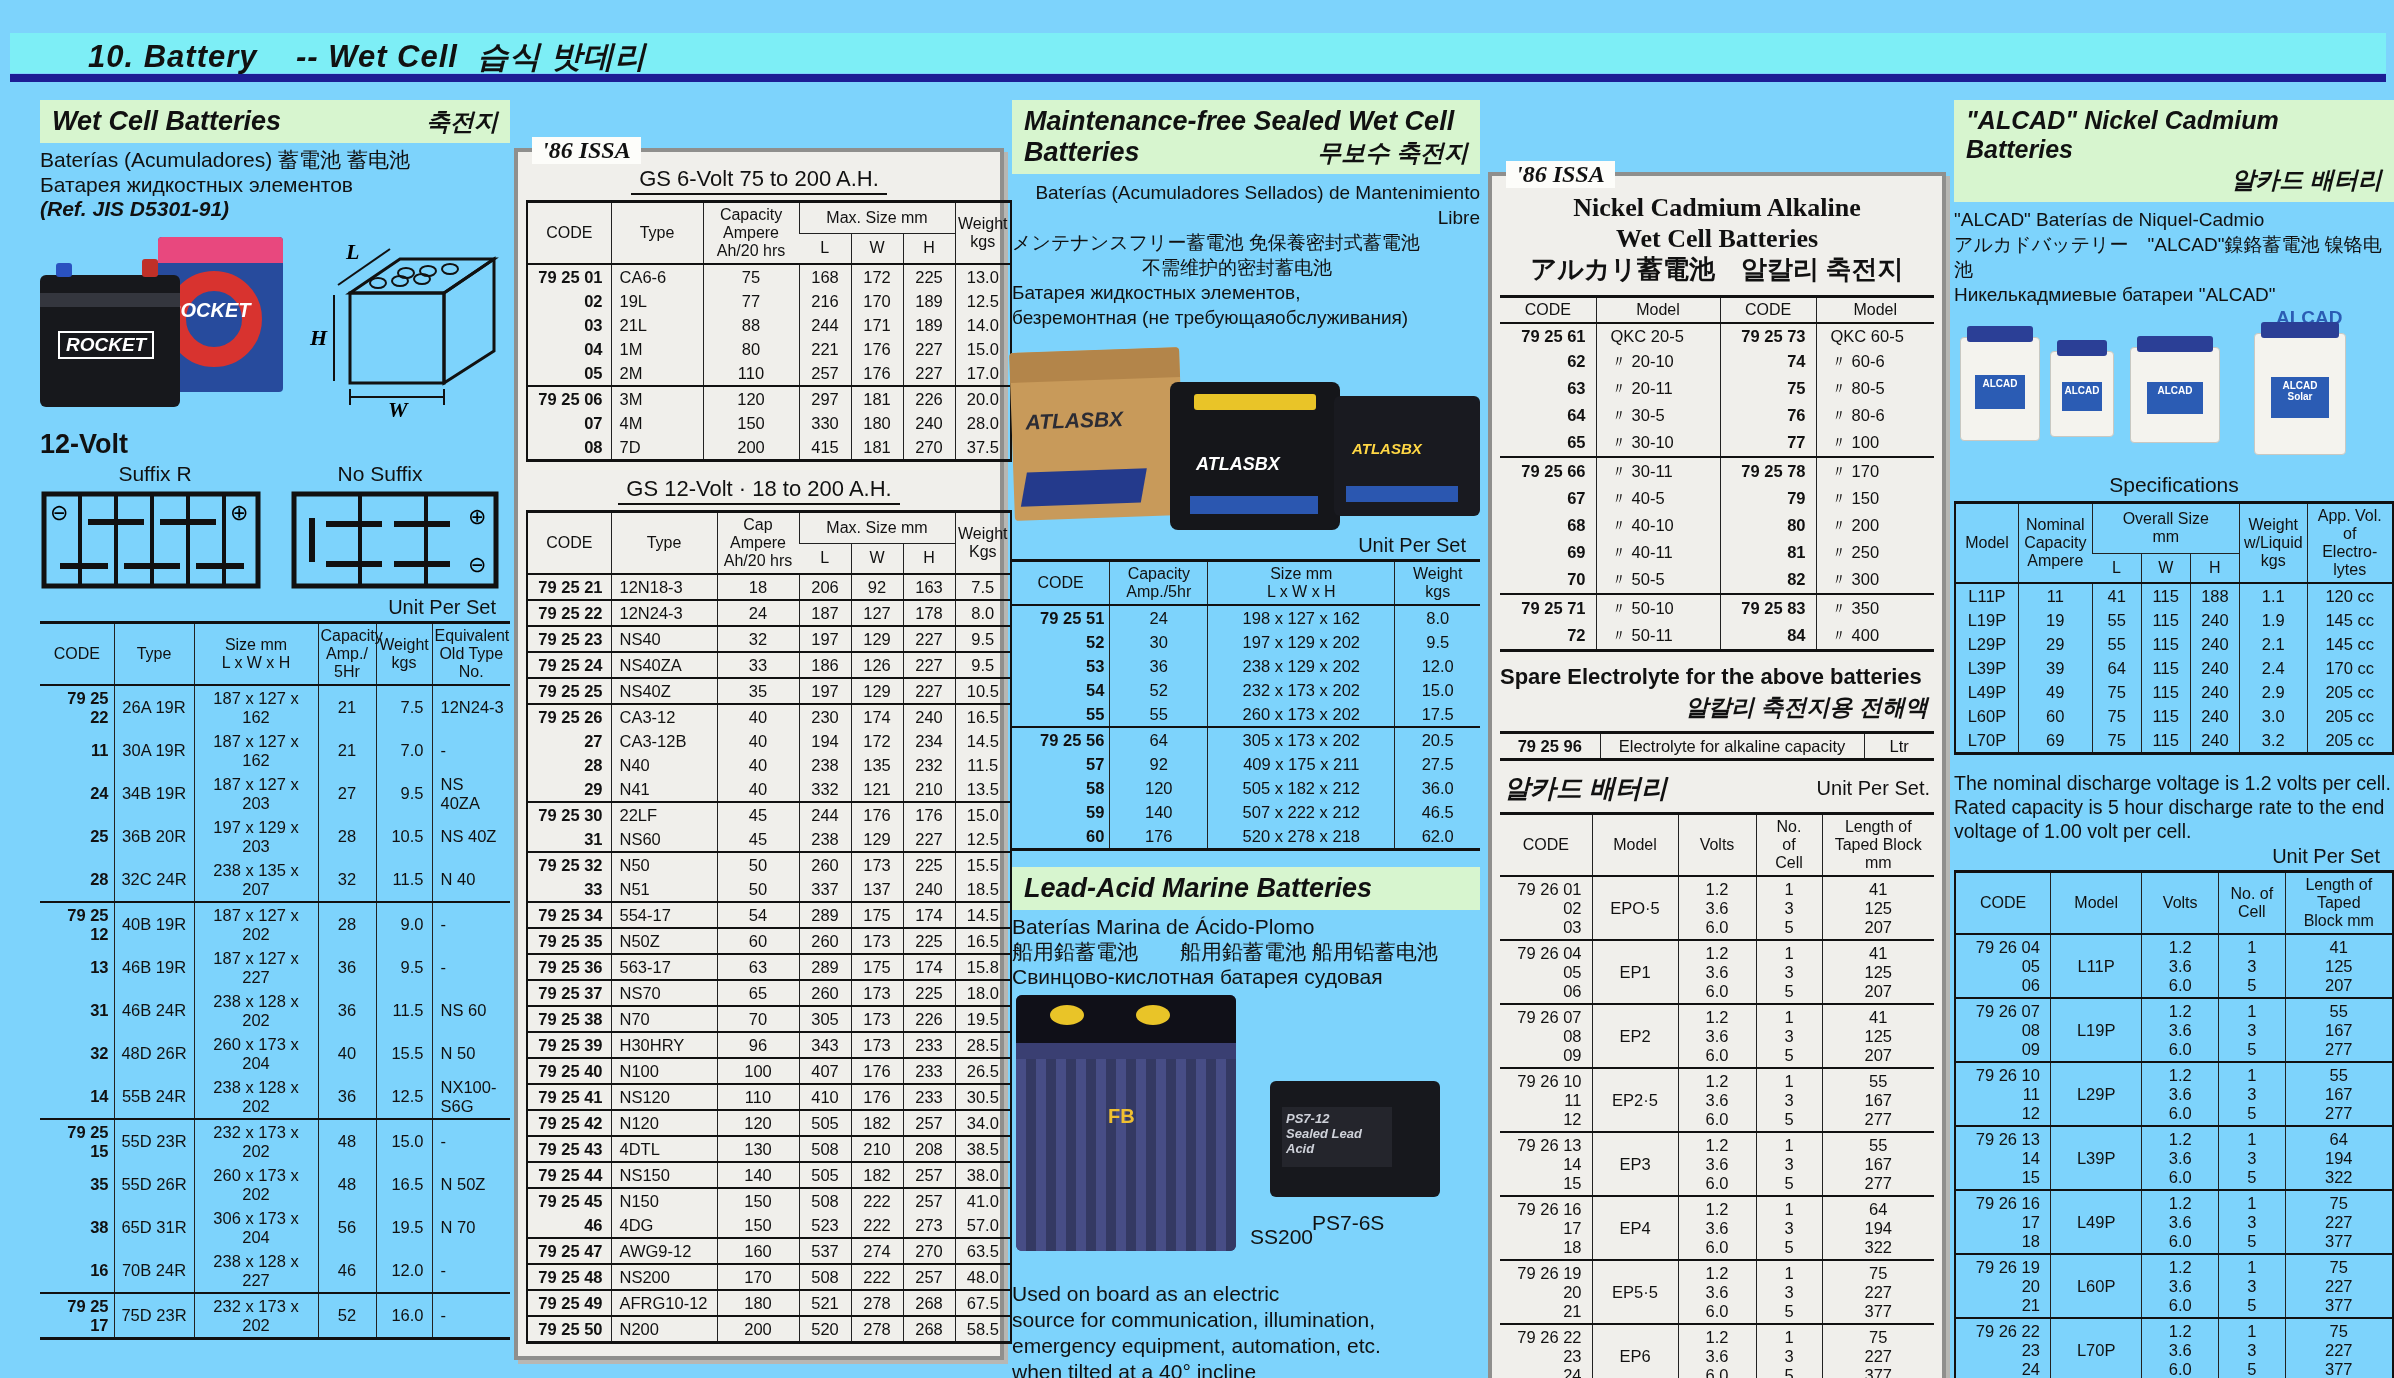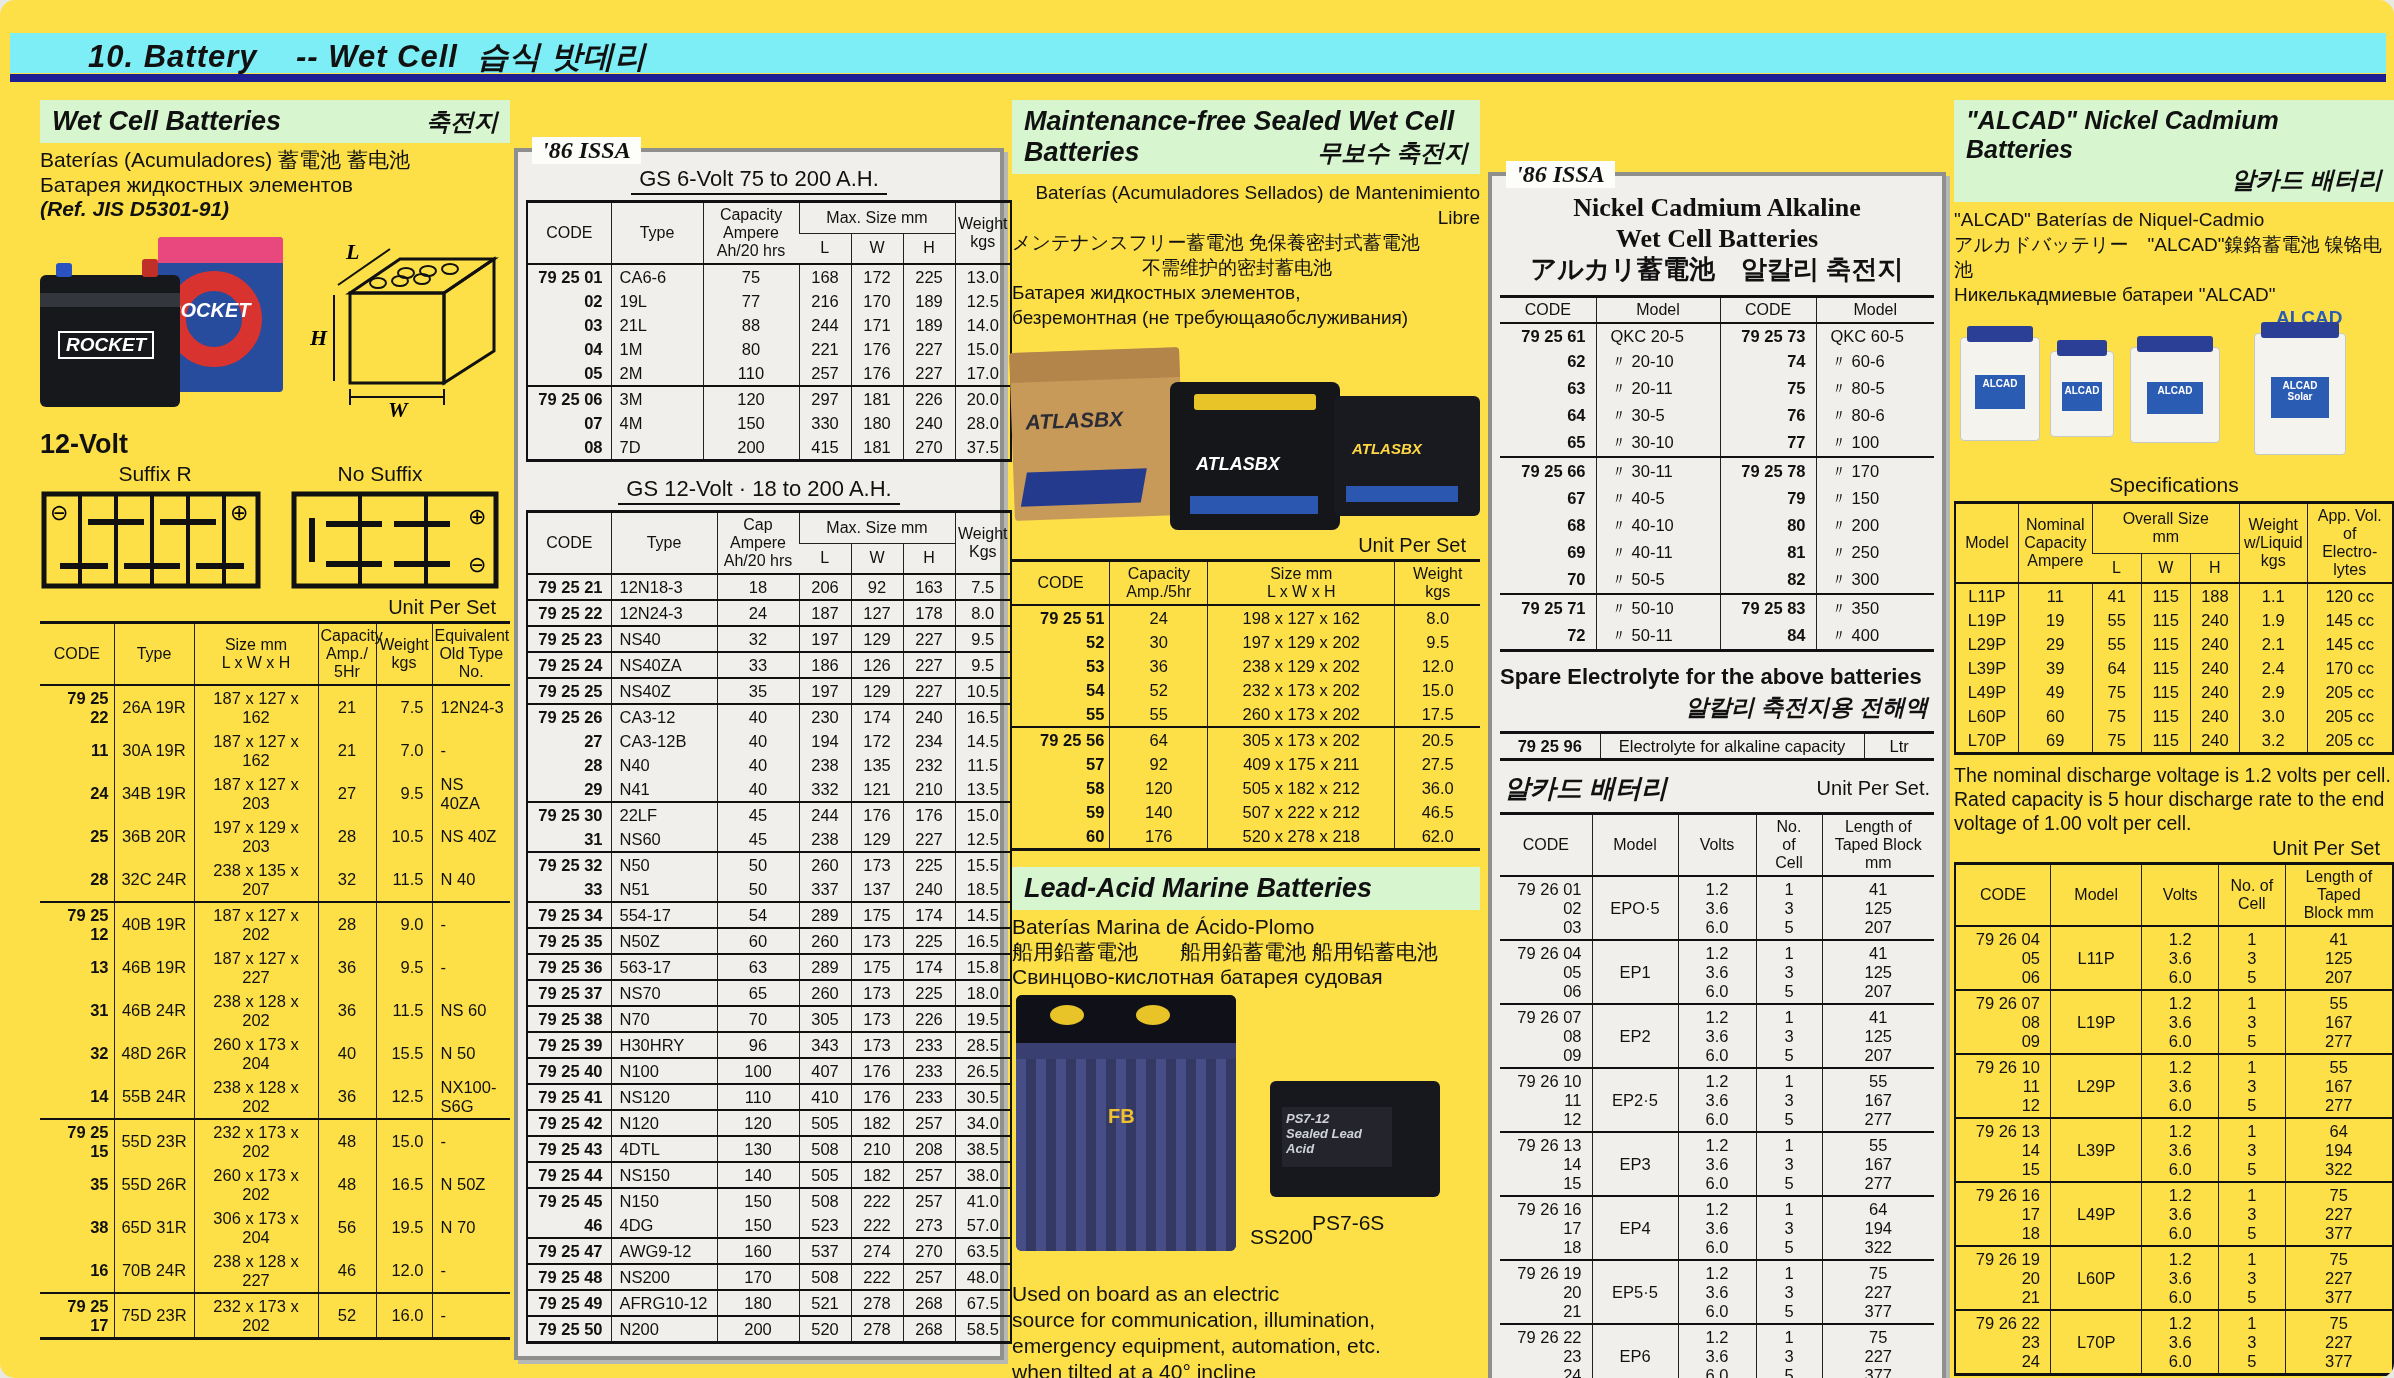--- a/index.html
+++ b/index.html
@@ -1,18 +1,18 @@
 <!DOCTYPE html>
 <html><head>
 <meta charset="utf-8">
 <style>
   * { margin:0; padding:0; box-sizing:border-box; }
   html,body { background:#e8e8e4; }
   body { font-family:"Liberation Sans", sans-serif; color:#111; }
-  .page { position:relative; width:2394px; height:1378px; background:#fde047; overflow:hidden;border-radius:15px; }
+  .page { position:relative; width:2394px; height:1378px; background:#7dd3fc; overflow:hidden; }
 
   
   .topbar { position:absolute; left:10px; top:33px; width:2376px; height:40px; background:#7deef6; }
   .topbar-title { font:italic bold 31px "Liberation Sans", sans-serif; padding:3px 0 0 78px; letter-spacing:1px; white-space:pre; }
   .navyline { position:absolute; left:10px; top:74px; width:2376px; height:8px; background:#1d1d94; }
 
   
   .greenhead { background:#d7f5cf; padding:6px 12px; }
   .greenhead .ttl { font:italic bold 27px "Liberation Sans", sans-serif; }
   .greenhead .kr { font:italic bold 24px "Liberation Sans", sans-serif; float:right; }
@@ -82,21 +82,21 @@
   
   .gshead { text-align:center; margin:4px 0 8px 0; }
   .gshead span { font:22px "Liberation Sans", sans-serif; border-bottom:2px solid #111; padding:0 8px 2px 8px; }
   .nictitle { text-align:center; font:bold 26px "Liberation Serif", serif; line-height:31px; margin:6px 0 10px 0; }
   .sparehead { font:bold 22px "Liberation Sans", sans-serif; margin-top:12px; }
   .sparekr { font:italic bold 23px "Liberation Sans", sans-serif; text-align:right; margin:2px 6px 8px 0; }
   .alkadline { margin:10px 4px 6px 4px; }
   .alkadline .a { font:italic bold 26px "Liberation Sans", sans-serif; }
   .alkadline .b { float:right; font:20px "Liberation Sans", sans-serif; padding-top:6px; }
   .specttl { text-align:center; font:21px "Liberation Sans", sans-serif; margin:8px 0 4px 0; }
-  .specnote { font:19.5px "Liberation Sans", sans-serif; line-height:24px; margin-top:8px; }
+  .specnote { font:19.5px "Liberation Sans", sans-serif; line-height:24px; margin-top:16px; }
 
   
   .photo-row { position:relative; height:198px; margin-top:6px; }
   .rocket { position:absolute; left:0; top:10px; width:250px; height:180px; }
   .rbox { position:absolute; left:118px; top:0; width:125px; height:155px; background:#274b9d; border-radius:4px; overflow:hidden; }
   .rbox .pinktop { position:absolute; top:0; left:0; right:0; height:26px; background:#e8487e; }
   .rbox .redc { position:absolute; left:8px; top:34px; width:96px; height:96px; border-radius:50%; border:20px solid #d8332f; }
   .rbox .bname { position:absolute; left:8px; top:62px; font:italic bold 20px "Liberation Sans", sans-serif; color:#fff; }
   .rbat { position:absolute; left:0; top:38px; width:140px; height:132px; background:#17181c; border-radius:6px; }
   .rbat .term1 { position:absolute; top:-12px; left:16px; width:16px; height:14px; background:#2a52c0; border-radius:3px; }

